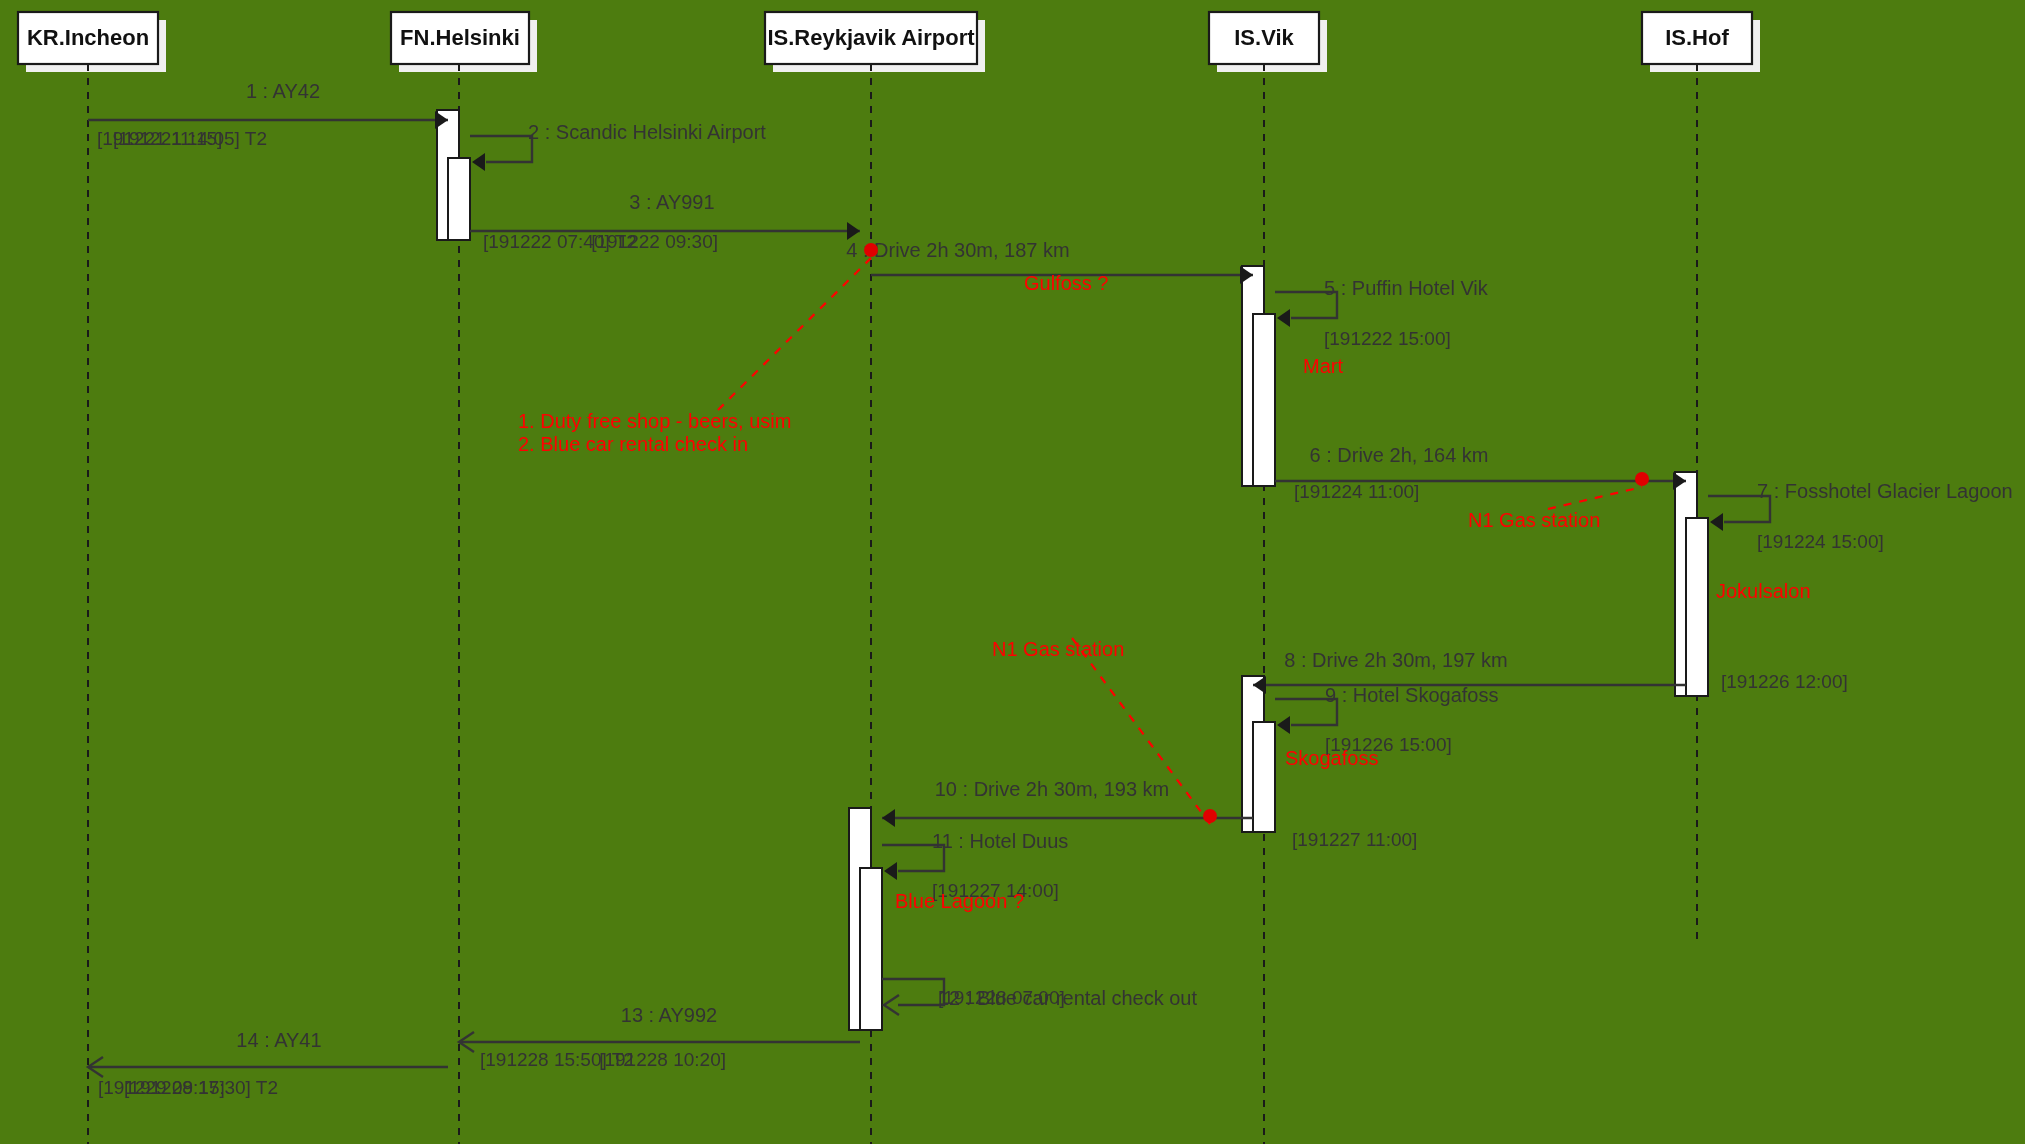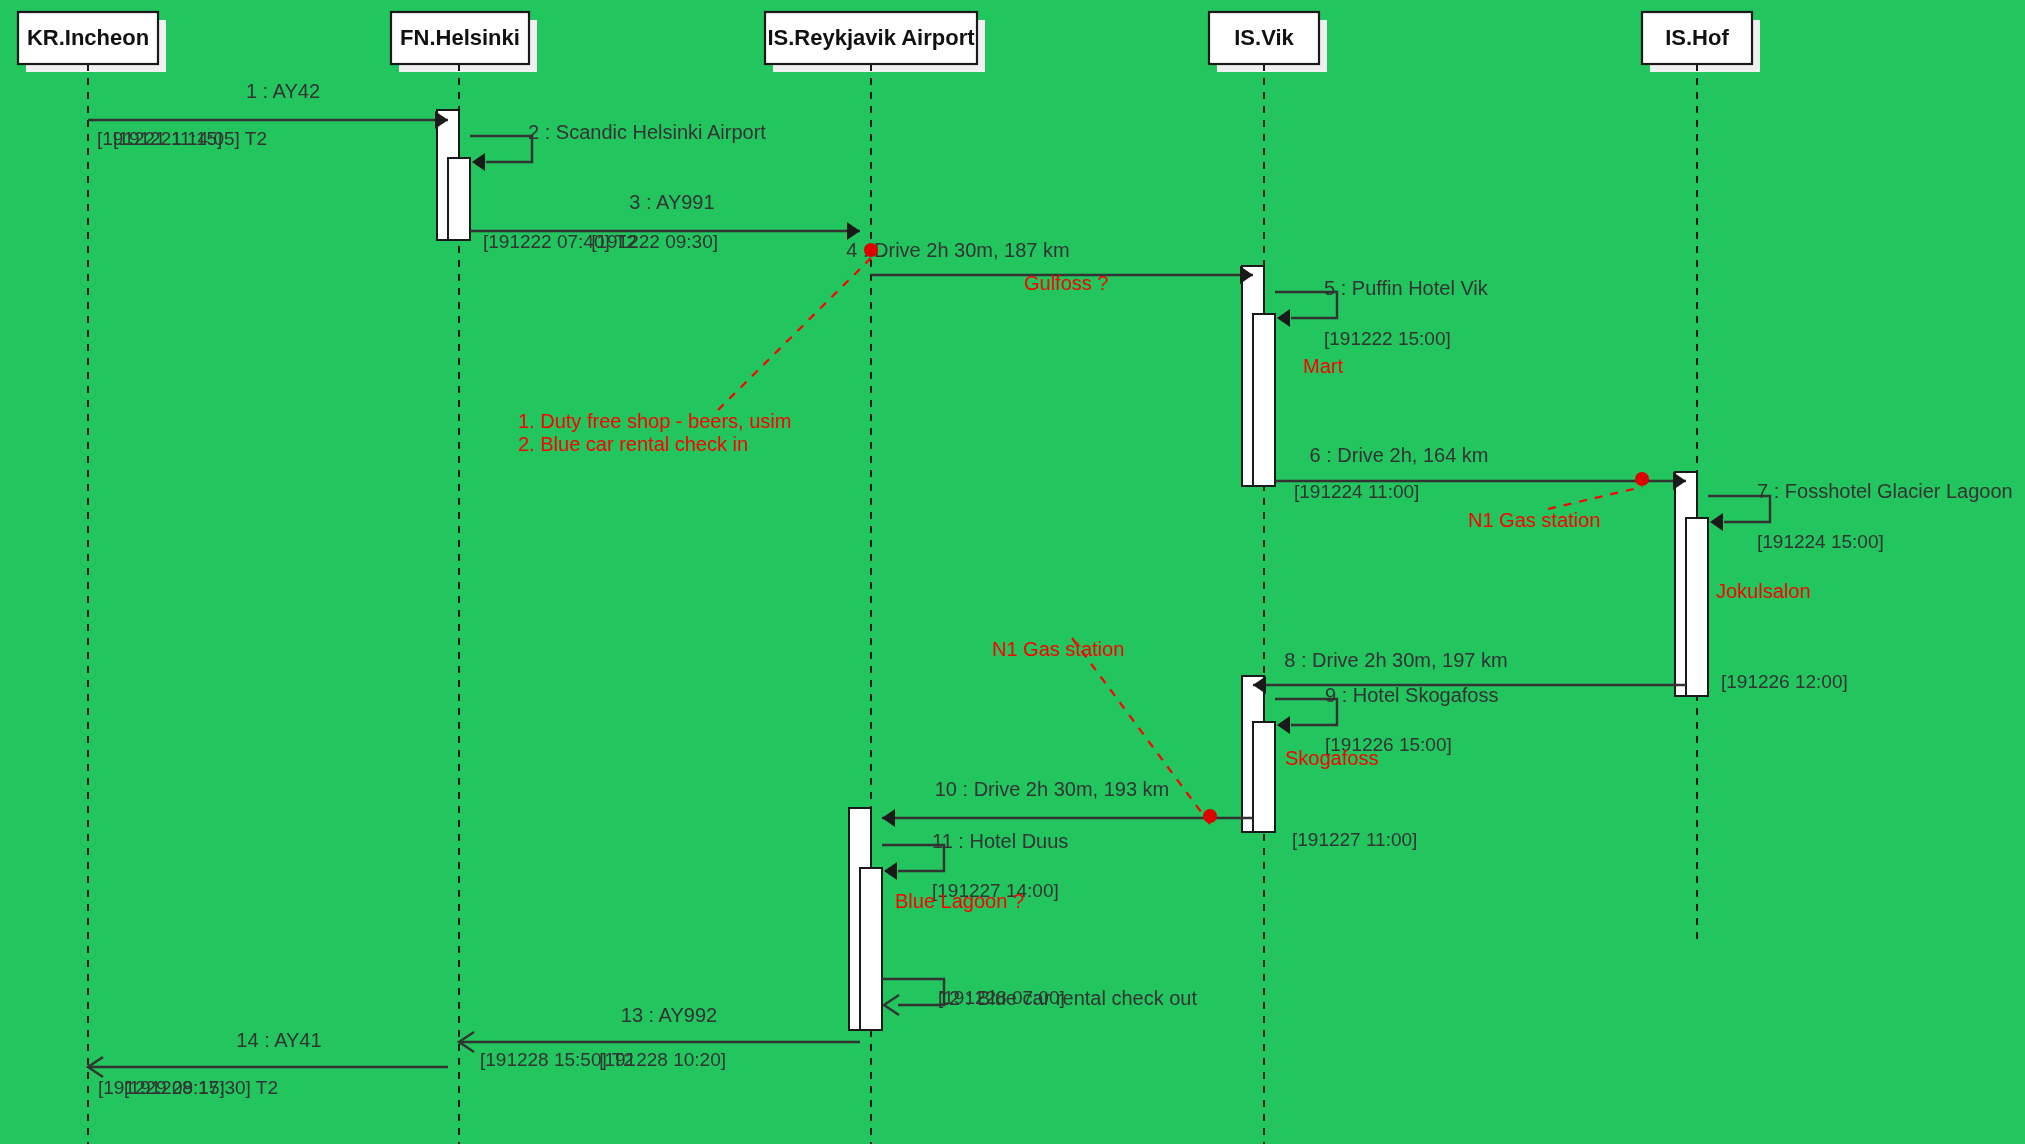--- a/index.html
+++ b/index.html
@@ -4,21 +4,21 @@
 <style>
   html, body {
     margin: 0;
     padding: 0;
     background: #ffffff;
   }
   #canvas {
     position: relative;
     width: 2025px;
     height: 1144px;
-    background: #22c55e;
+    background: #4d7c0f;
     font-family: "Liberation Sans", sans-serif;
     overflow: hidden;
   }
   svg#diagram {
     position: absolute;
     left: 0;
     top: 0;
     width: 2025px;
     height: 1144px;
   }

